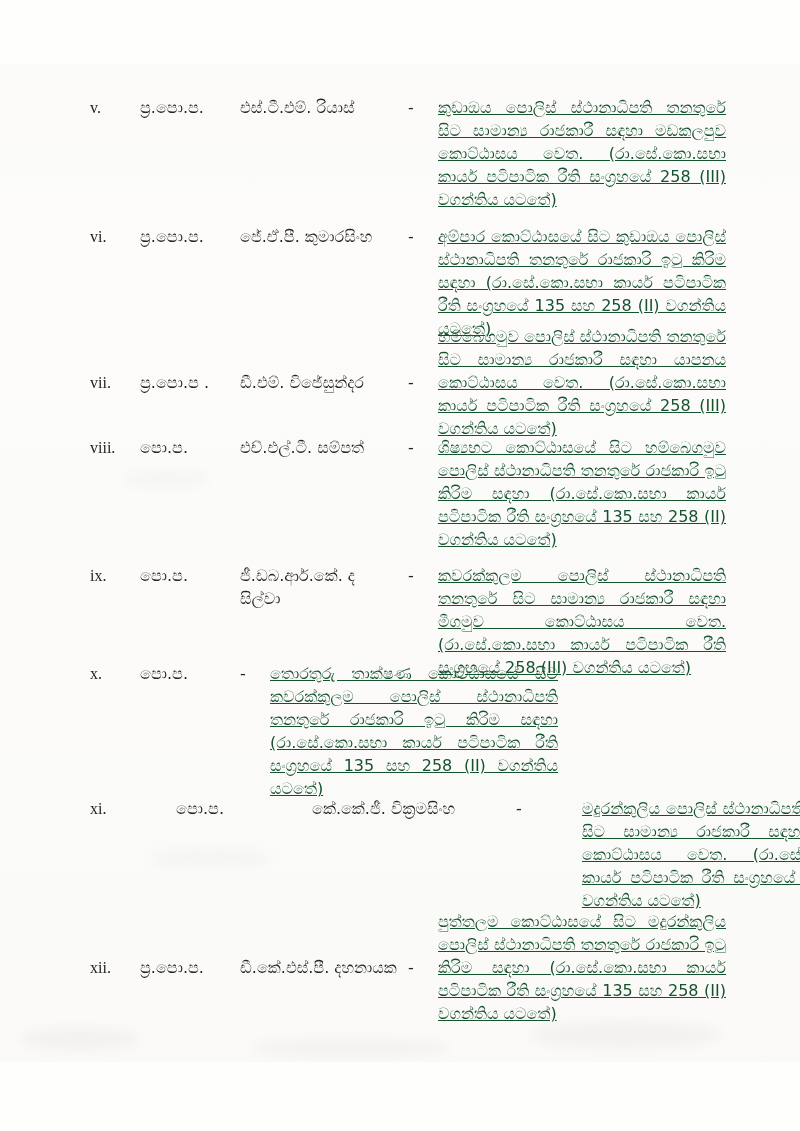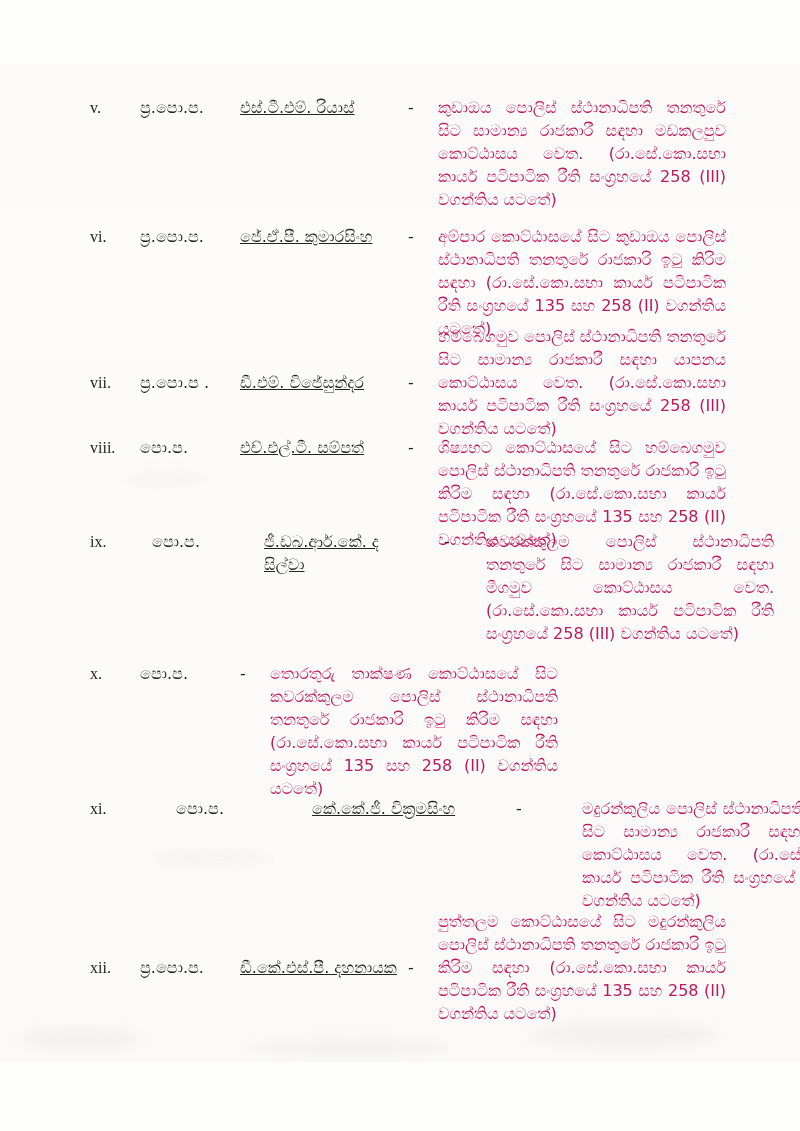--- a/index.html
+++ b/index.html
@@ -61,39 +61,39 @@
     width: 100px;
     flex: 0 0 100px;
     color: #242424;
   }
   .col-name {
     width: 168px;
     flex: 0 0 168px;
     padding-right: 10px;
     box-sizing: border-box;
     color: #242424;
-    text-decoration: underline;
   }
   .col-dash {
     width: 30px;
     flex: 0 0 30px;
     text-align: left;
     color: #242424;
   }
   .col-desc {
     width: 288px;
     flex: 0 0 288px;
     text-align: justify;
-    color: #be185d;
+    color: #14532d;
+    text-decoration: underline;
   }
   .row-v    { top: 96px; }
   .row-vi   { top: 214px; margin-top: 11px; }
   .row-vii  { top: 325px; align-items: center; }
   .row-viii { top: 436px; }
-  .row-ix   { top: 530px; gap: 12px; }
+  .row-ix   { top: 564px; }
   .row-x    { top: 662px; }
   .row-xi   { top: 797px; gap: 36px; }
   .row-xii  { top: 910px; align-items: center; }
 </style>
 </head>
 <body>
 
 <div class="page">
   <div class="scan-tint"></div>
   <div class="noise n1"></div>

